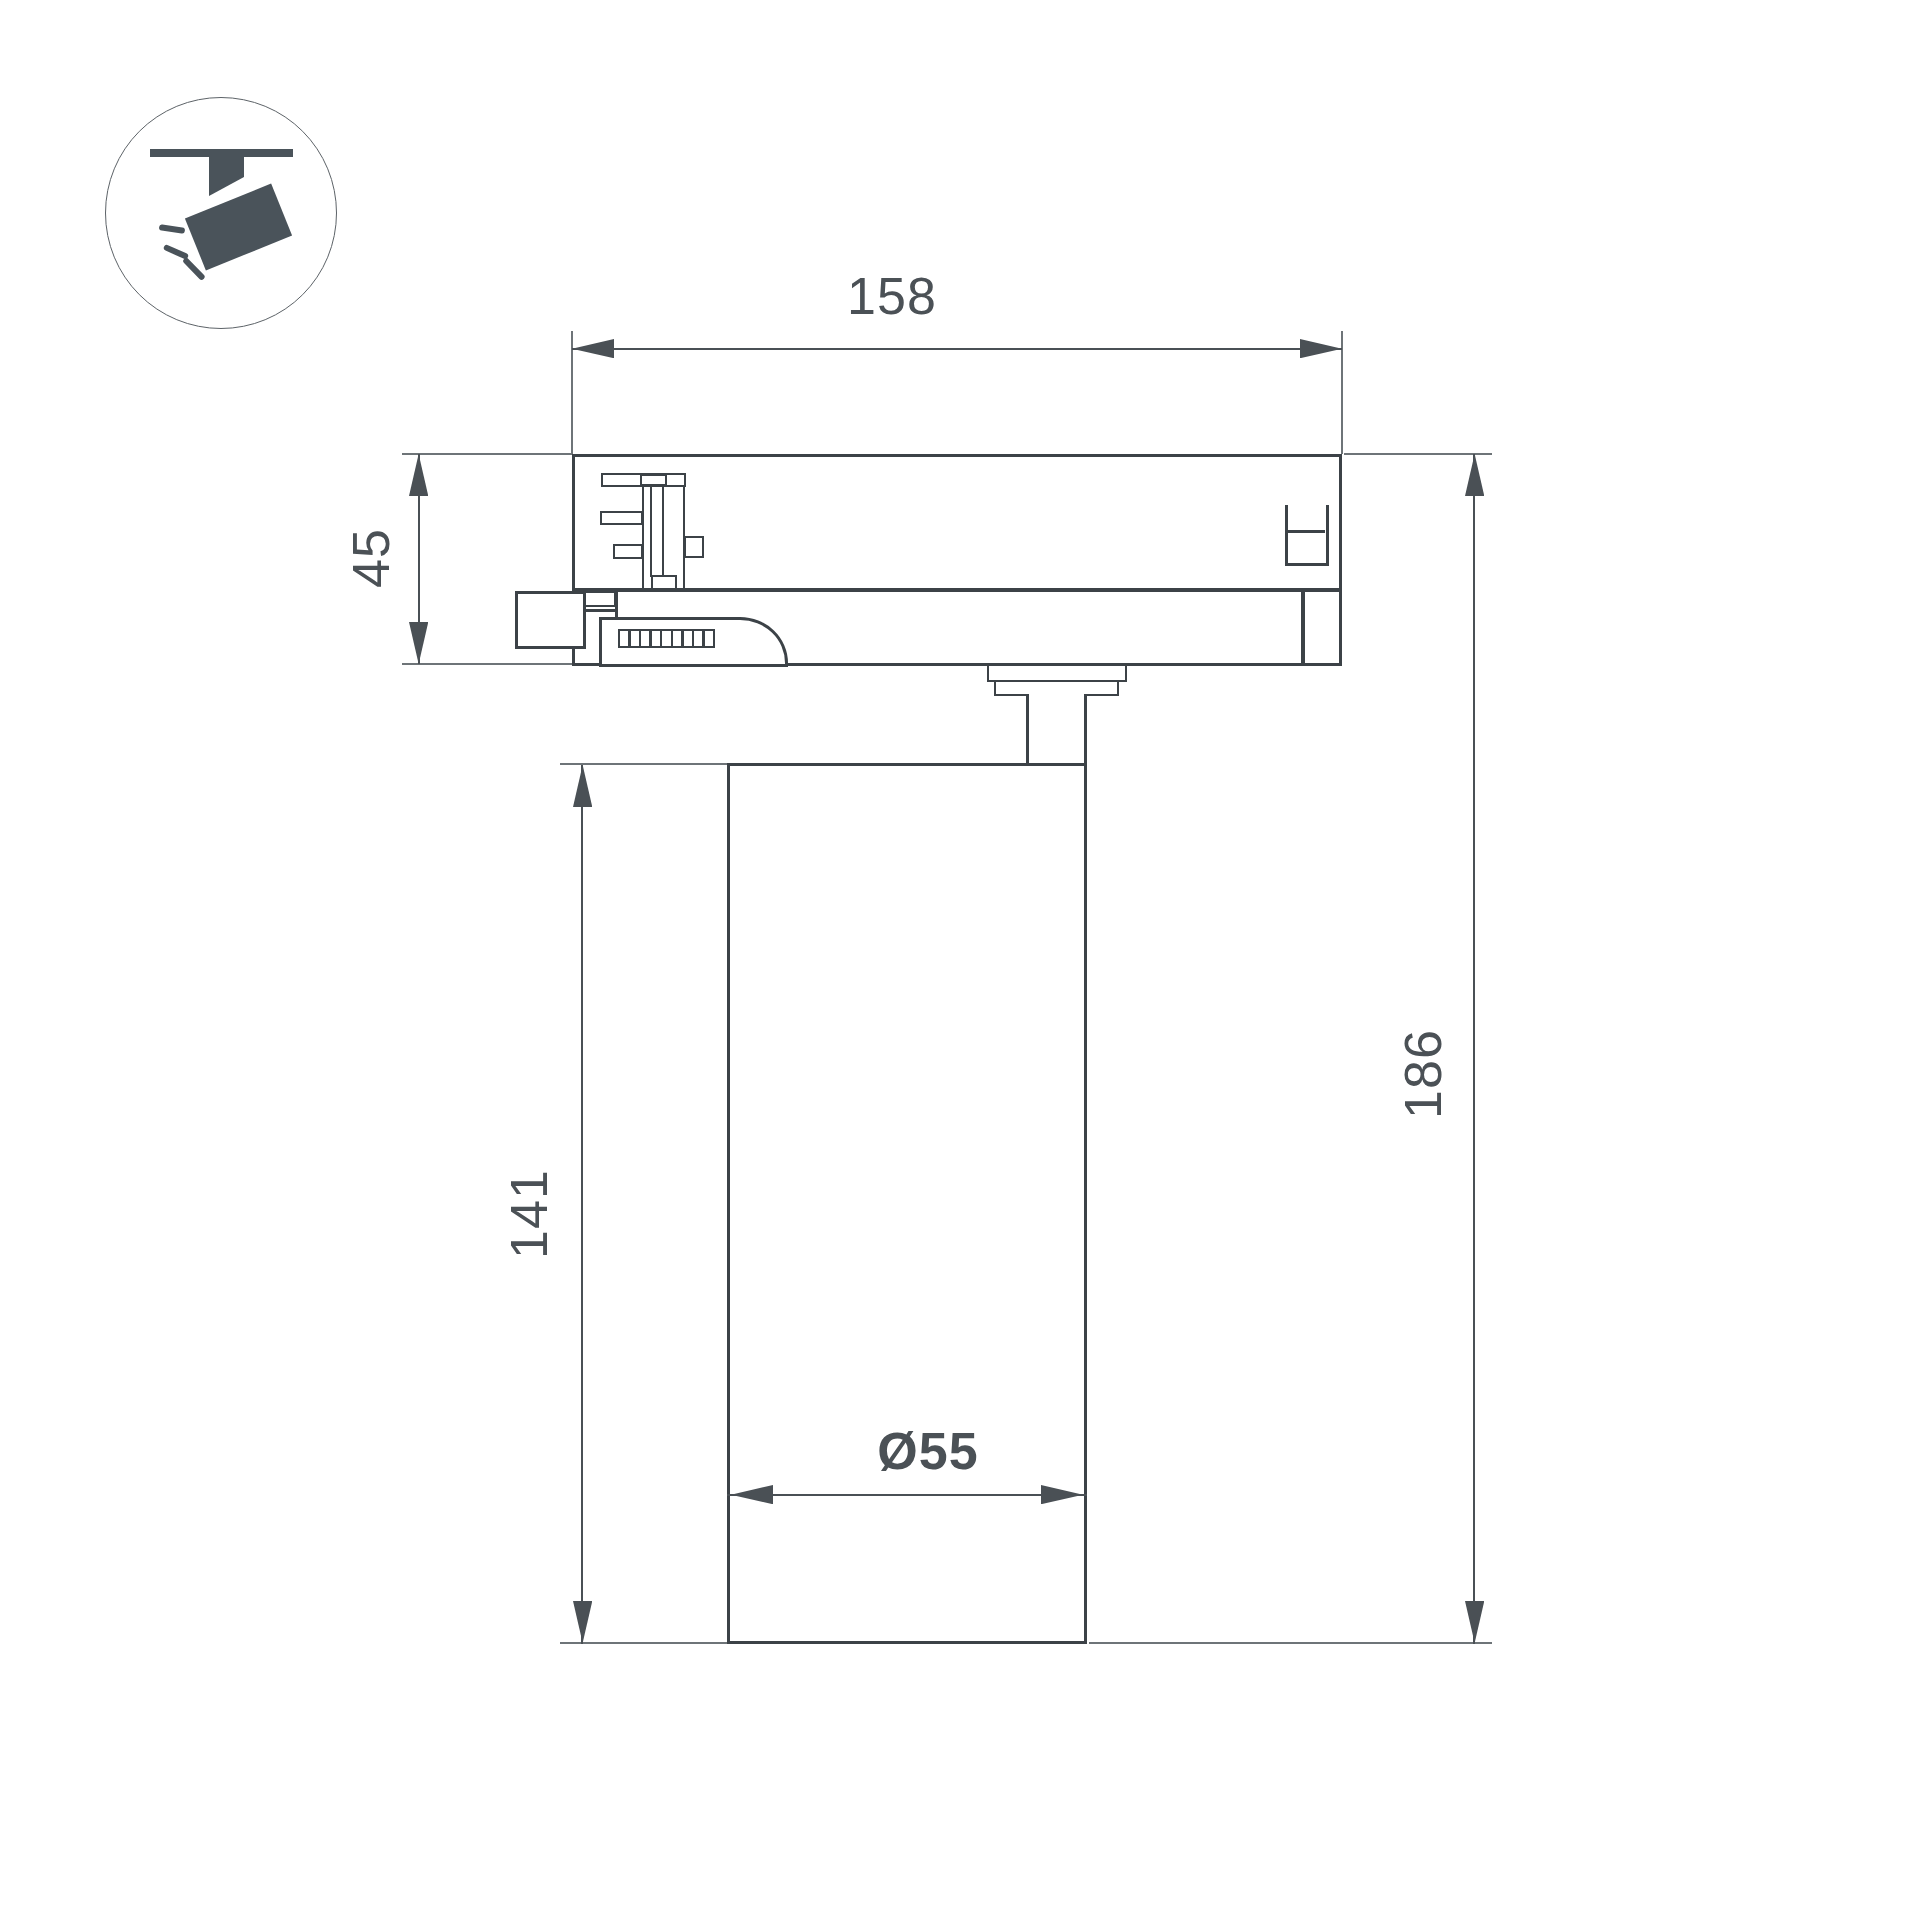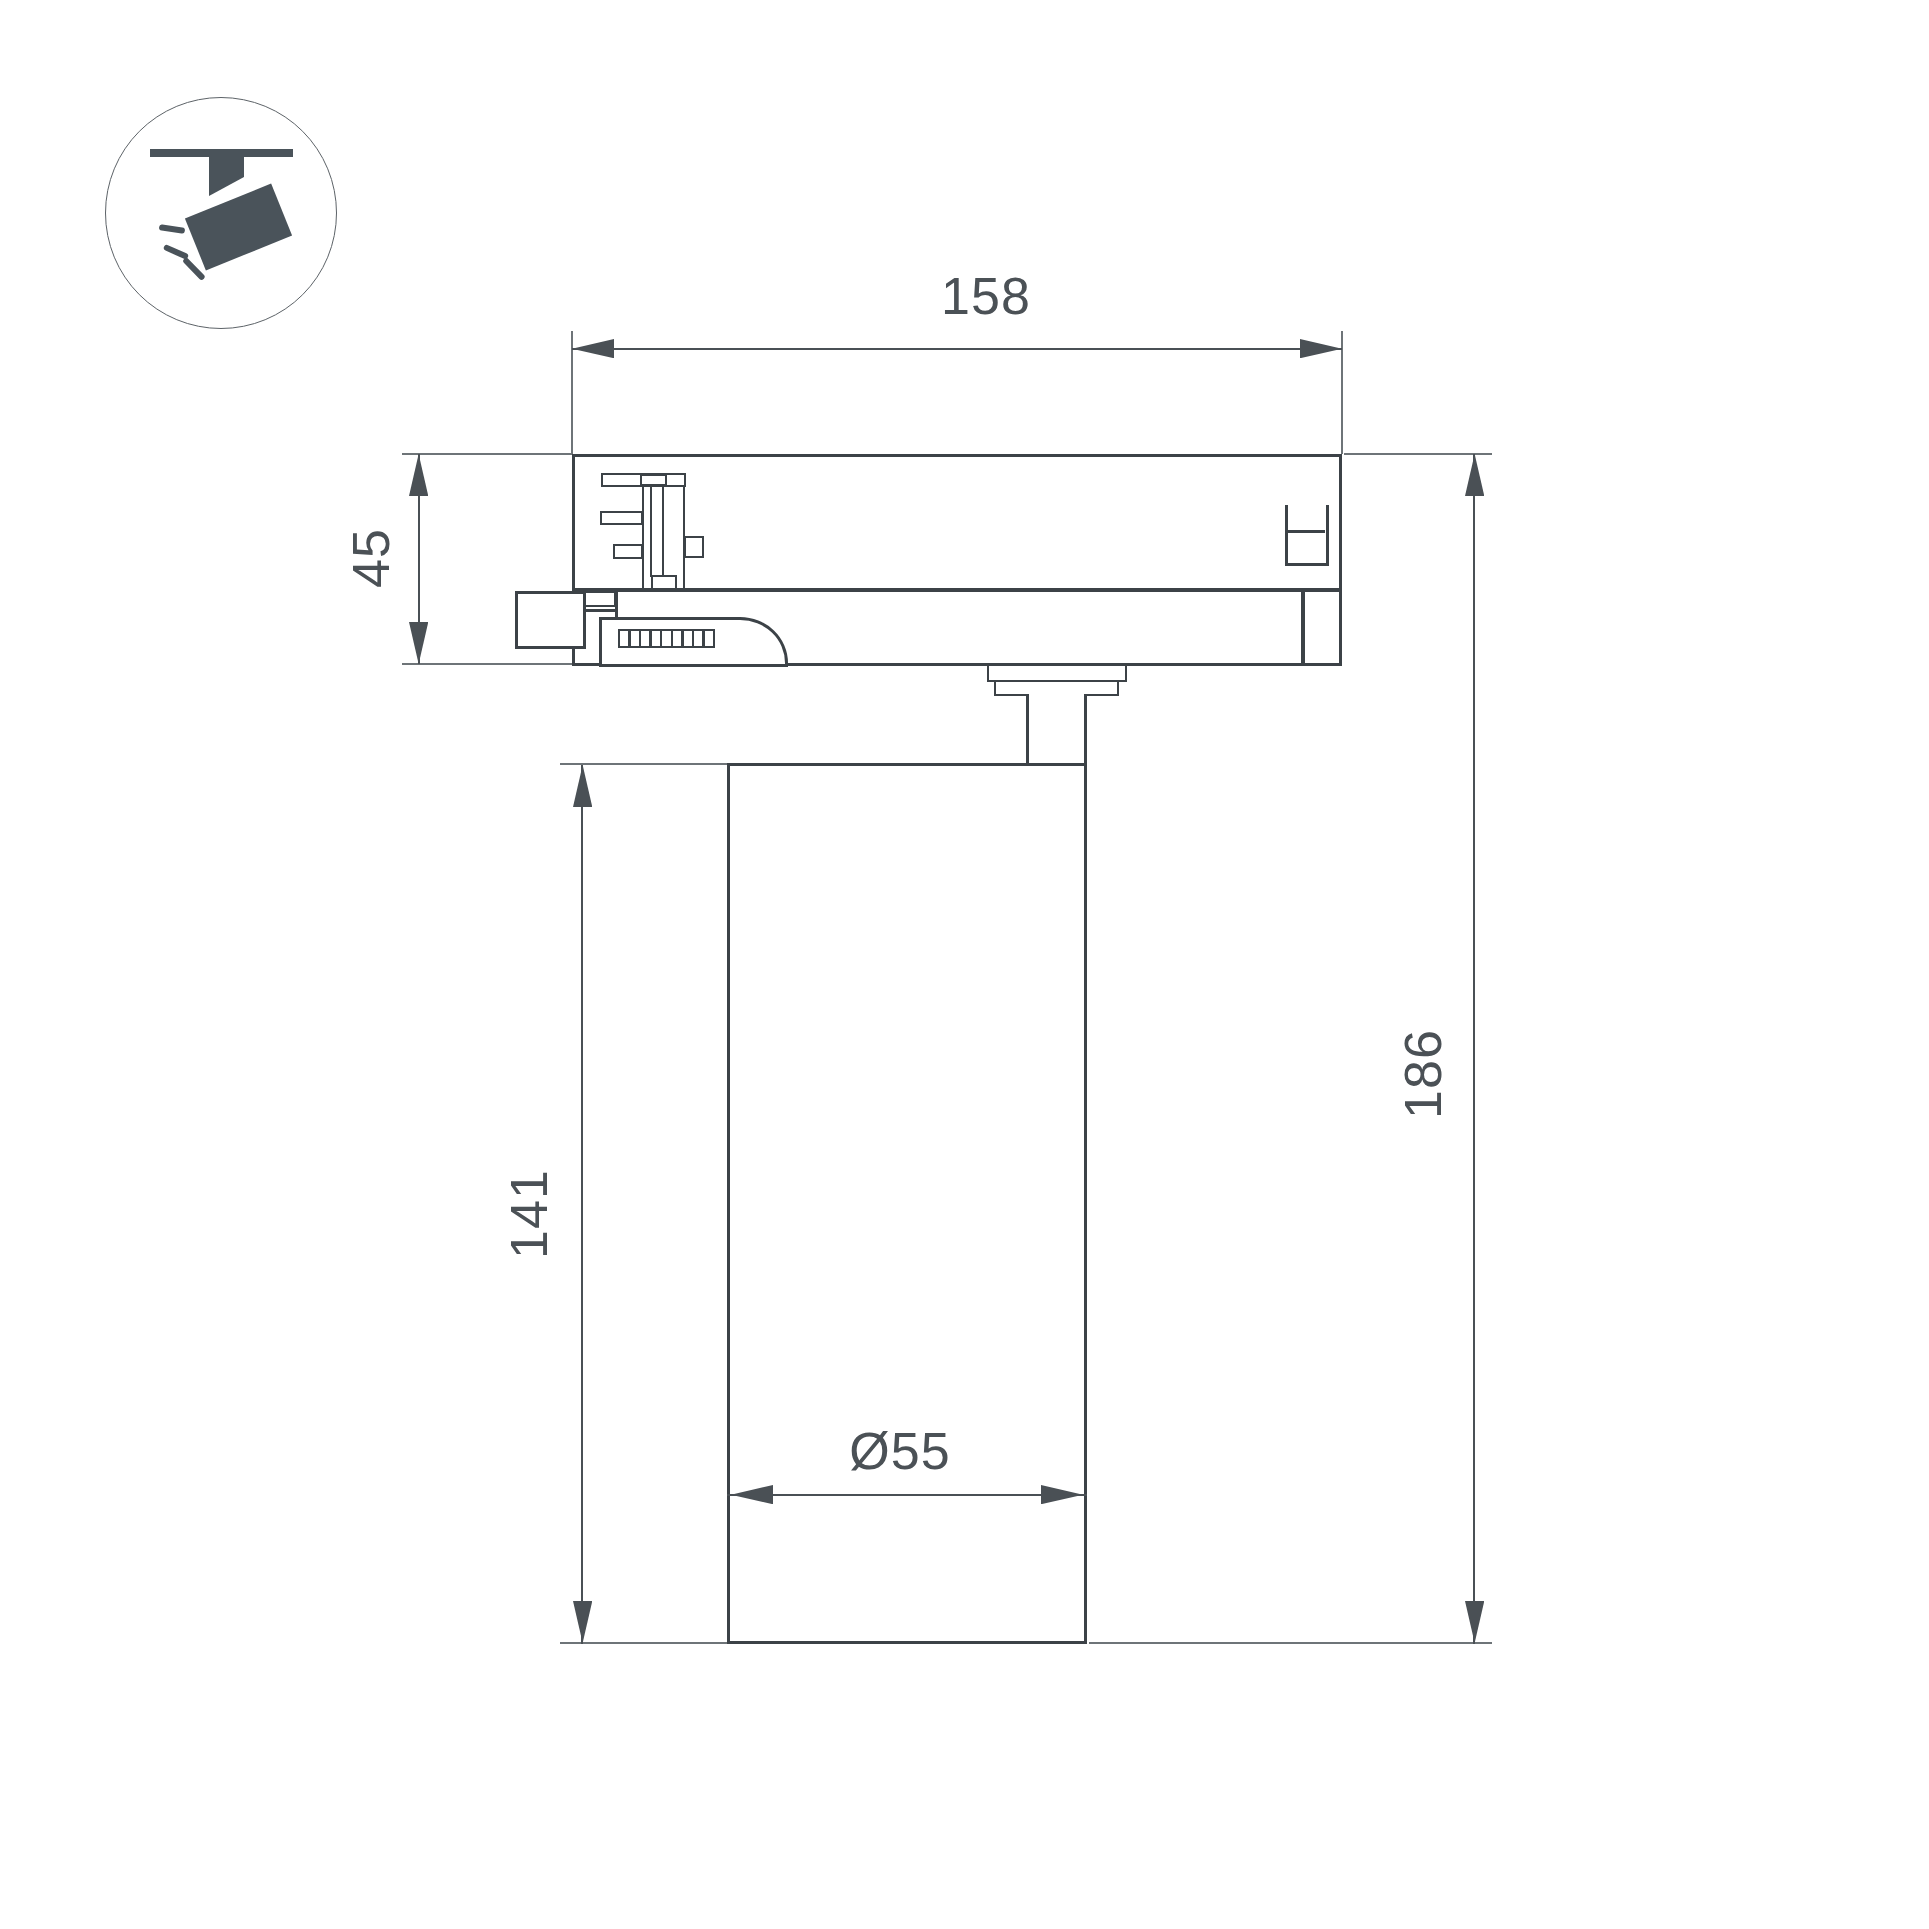--- a/index.html
+++ b/index.html
@@ -75,21 +75,21 @@
   <div class="part" style="left:1026px;top:694px;width:61px;height:72px;border-top:none;border-bottom:none;"></div>
 
   <div class="part" style="left:727px;top:763px;width:360px;height:881px;border-width:3.9px;"></div>
 
   <div>
     <div class="extline" style="left:571px;top:331px;width:1.9px;height:123px;"></div>
     <div class="extline" style="left:1341px;top:331px;width:1.9px;height:123px;"></div>
     <div class="dimline" style="left:572px;top:348px;width:770px;height:1.9px;"></div>
     <div class="arrow arr-left" style="left:572px;top:339px;width:42px;height:19.3px;"></div>
     <div class="arrow arr-right" style="left:1300px;top:339px;width:42px;height:19.3px;"></div>
-    <div class="dimtext" style="left:986px;top:296px;">158</div>
+    <div class="dimtext" style="left:892px;top:296px;">158</div>
   </div>
 
   <div>
     <div class="extline" style="left:402px;top:453px;width:170px;height:1.9px;"></div>
     <div class="extline" style="left:402px;top:663px;width:170px;height:1.9px;"></div>
     <div class="dimline" style="left:418px;top:454px;width:1.9px;height:210px;"></div>
     <div class="arrow arr-up" style="left:409px;top:454px;width:19.3px;height:42px;"></div>
     <div class="arrow arr-down" style="left:409px;top:622px;width:19.3px;height:42px;"></div>
     <div class="dimtext rot" style="left:371px;top:558px;">45</div>
   </div>
@@ -109,17 +109,17 @@
     <div class="dimline" style="left:1473px;top:454px;width:1.9px;height:1190px;"></div>
     <div class="arrow arr-up" style="left:1465px;top:454px;width:19.3px;height:42px;"></div>
     <div class="arrow arr-down" style="left:1465px;top:1601px;width:19.3px;height:42px;"></div>
     <div class="dimtext rot" style="left:1423px;top:1074px;">186</div>
   </div>
 
   <div>
     <div class="dimline" style="left:727px;top:1494px;width:360px;height:1.9px;"></div>
     <div class="arrow arr-left" style="left:731px;top:1485px;width:42px;height:19.3px;"></div>
     <div class="arrow arr-right" style="left:1041px;top:1485px;width:42px;height:19.3px;"></div>
-    <div class="dimtext" style="left:900px;top:1451px;">Ø55</div>
+    <div class="dimtext" style="left:928px;top:1451px;font-weight:bold;">Ø55</div>
   </div>
 
 </div>
 
 
 </body></html>

